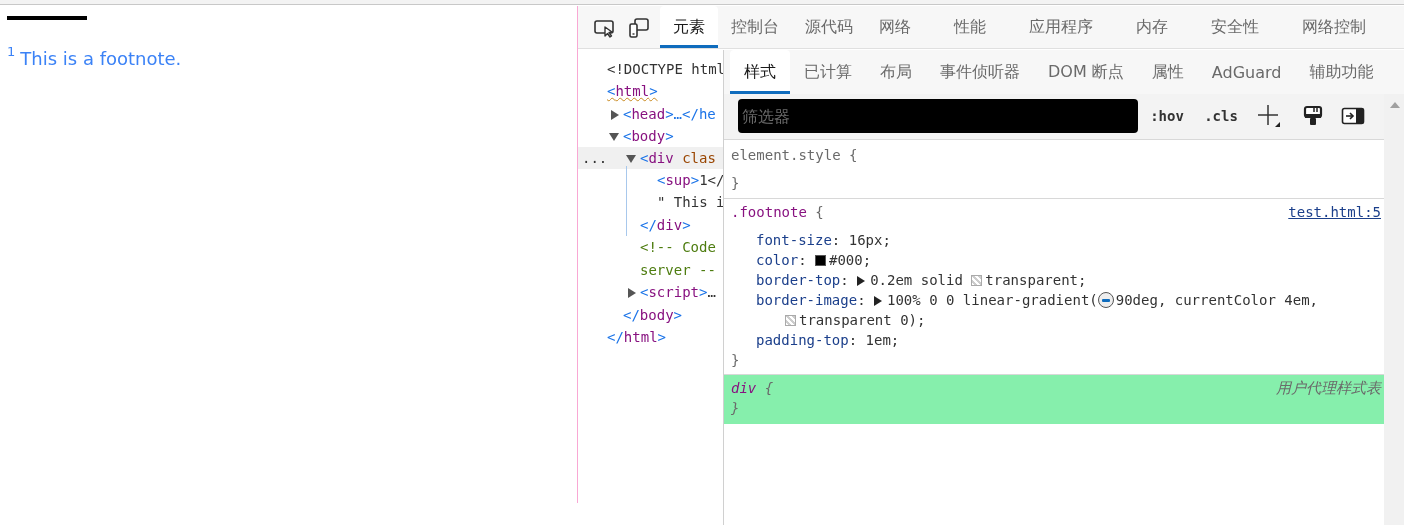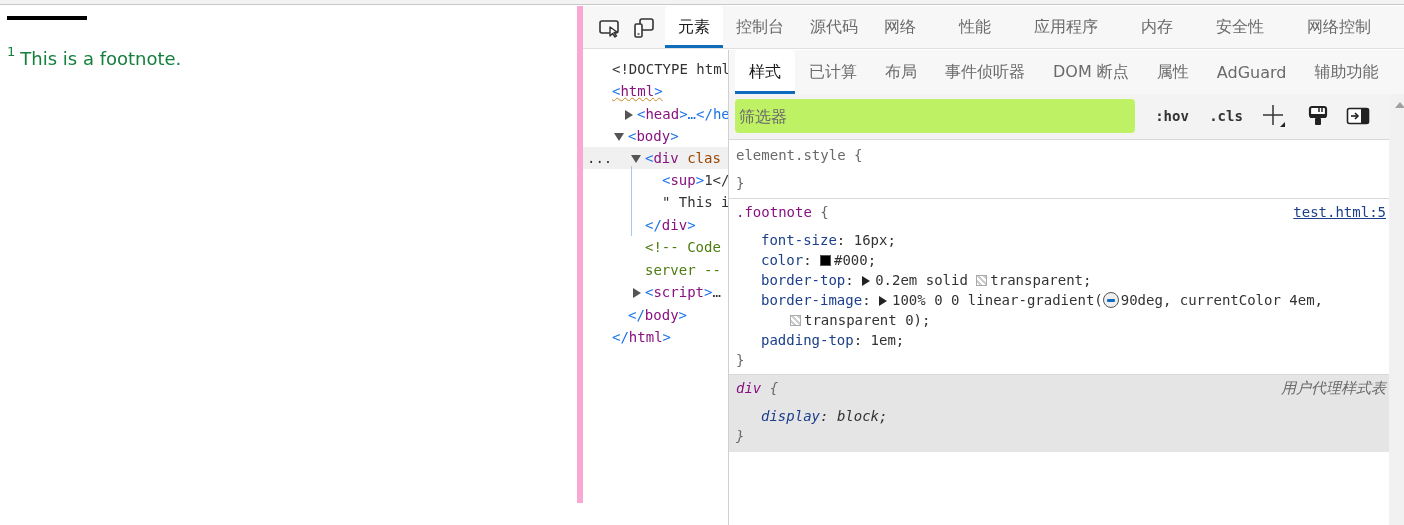--- a/index.html
+++ b/index.html
@@ -4,26 +4,26 @@
 <style>
   * { box-sizing: border-box; margin: 0; padding: 0; }
   html, body { width: 1404px; height: 525px; overflow: hidden; background: #ffffff; }
   body { position: relative; font-family: "DejaVu Sans", "Liberation Sans", sans-serif; }
 
   
   .top-strip { position: absolute; left: 0; top: 0; width: 1404px; height: 5px; background: #f3f3f3; border-bottom: 1px solid #c8c8c8; }
 
   
   .page { position: absolute; left: 0; top: 6px; width: 577px; height: 519px; background: #fff; }
-  .footnote { position: absolute; left: 7px; top: 10px; font-family: "DejaVu Sans", sans-serif; font-size: 18px; color: #15803d; }
+  .footnote { position: absolute; left: 7px; top: 10px; font-family: "DejaVu Sans", sans-serif; font-size: 18px; color: #3b82f6; }
   .footnote-rule { width: 80px; height: 4px; background: #000; margin-bottom: 24px; }
   .footnote-text sup { font-size: 13px; vertical-align: 9px; margin-right: 5px; }
 
   
-  .devtools { position: absolute; left: 577px; top: 6px; width: 827px; height: 497px; background: #fff; border-left: 6px solid #f9a8d4; }
+  .devtools { position: absolute; left: 577px; top: 6px; width: 827px; height: 497px; background: #fff; border-left: 1px solid #f9a8d4; }
   .main-tabs { position: absolute; left: 0; top: 0; width: 827px; height: 43px; background: #f7f7f7; border-bottom: 1px solid #e0e0e0; display: flex; align-items: stretch; }
   .tb-icon { width: 34px; height: 43px; display: flex; align-items: center; justify-content: center; }
   .tb-icon:first-child { margin-left: 10px; }
   .main-tab { padding: 0 13px; display: flex; align-items: center; font-size: 16px; color: #6a6a6a; white-space: nowrap; position: relative; }
   .main-tab.active { color: #1a1a1a; background: #fff; border-radius: 4px 4px 0 0; }
   .main-tab.active::after { content: ""; position: absolute; left: 0; right: 0; bottom: 0; height: 3px; background: #0f6cbd; }
 
   
   .dom { position: absolute; left: 0; top: 44px; width: 145px; height: 475px; overflow: hidden; font-family: "DejaVu Sans Mono", "Liberation Mono", monospace; font-size: 14px; color: #333; }
   .dom-line { position: absolute; white-space: nowrap; height: 22px; line-height: 22px; }
@@ -39,30 +39,30 @@
   .squig { text-decoration: underline wavy #c8891e; text-decoration-thickness: 1px; }
 
   
   .styles { position: absolute; left: 145px; top: 44px; width: 682px; height: 475px; border-left: 1px solid #d0d0d0; background: #fff; }
   .sub-tabs { position: absolute; left: 0; top: 0; width: 682px; height: 44px; background: #f7f7f7; display: flex; align-items: stretch; padding-left: 6px; }
   .sub-tab { padding: 0 14px; display: flex; align-items: center; font-size: 16px; color: #6a6a6a; white-space: nowrap; position: relative; }
   .sub-tab.active { color: #1a1a1a; background: #fff; border-radius: 4px 4px 0 0; }
   .sub-tab.active::after { content: ""; position: absolute; left: 0; right: 0; bottom: 0; height: 3px; background: #0f6cbd; }
 
   .toolbar { position: absolute; left: 0; top: 44px; width: 660px; height: 46px; background: #f3f3f3; border-bottom: 1px solid #d8d8d8; }
-  .filter { position: absolute; left: 6px; top: 5px; width: 400px; height: 34px; background: #bef264; border-radius: 4px; border: none; font-size: 16px; color: #6a6a6a; padding-left: 4px; font-family: "DejaVu Sans", sans-serif; outline: none; }
+  .filter { position: absolute; left: 14px; top: 5px; width: 400px; height: 34px; background: #000000; border-radius: 4px; border: none; font-size: 16px; color: #6a6a6a; padding-left: 4px; font-family: "DejaVu Sans", sans-serif; outline: none; }
   .filter::placeholder { color: #6a6a6a; }
   .tool-btn { position: absolute; top: 8px; height: 28px; display: flex; align-items: center; justify-content: center; font-family: "DejaVu Sans Mono", monospace; font-weight: bold; font-size: 14px; color: #333; }
 
   .scrollbar { position: absolute; left: 660px; top: 44px; width: 22px; height: 431px; background: #f1f1f1; }
   .scroll-up { position: absolute; left: 6px; top: 8px; width: 0; height: 0; border-left: 5px solid transparent; border-right: 5px solid transparent; border-bottom: 6px solid #a0a0a0; }
 
   .rules { position: absolute; left: 0; top: 91px; width: 660px; font-family: "DejaVu Sans Mono", "Liberation Mono", monospace; font-size: 14px; color: #333; }
   .rule { position: relative; border-bottom: 1px solid #d8d8d8; }
-  .rule.ua { background: #e5e5e5; border-bottom: none; }
+  .rule.ua { background: #86efac; border-bottom: none; }
   .rline { height: 20px; line-height: 20px; white-space: nowrap; padding-left: 7px; position: relative; }
   .prop { padding-left: 32px; }
   .prop-cont { padding-left: 61px; }
   .sel { color: #881280; }
   .brace { color: #6a6a6a; }
   .pname { color: #1b3f8b; }
   .pval { color: #333; }
   .source { position: absolute; right: 3px; top: 0; color: #1b3f8b; text-decoration: underline; }
   .ua-label { position: absolute; right: 3px; top: 0; color: #6a6a6a; font-style: italic; font-family: "DejaVu Sans", sans-serif; font-size: 15px; }
   .italic { font-style: italic; }
@@ -127,21 +127,21 @@
         <span>安全性</span>
       </div>
     <div class="main-tab">
         <span>网络控制</span>
       </div>
   </div>
 
   <div class="dom">
     <div class="dom-line" style="left:29px; top:8px;"><span>&lt;!DOCTYPE html&gt;</span></div>
     <div class="dom-line" style="left:29px; top:30px;"><span class="squig"><span class="br">&lt;</span><span class="tag">html</span><span class="br">&gt;</span></span></div>
-    <div class="dom-line" style="left:42px; top:53px;text-align:center;"><span class="tri right"></span><span class="br">&lt;</span><span class="tag">head</span><span class="br">&gt;</span><span class="br">…&lt;/he</span></div>
+    <div class="dom-line" style="left:33px; top:53px;text-align:center;"><span class="tri right"></span><span class="br">&lt;</span><span class="tag">head</span><span class="br">&gt;</span><span class="br">…&lt;/he</span></div>
     <div class="dom-line" style="left:31px; top:75px;"><span class="tri down"></span><span class="br">&lt;</span><span class="tag">body</span><span class="br">&gt;</span></div>
     <div class="dom-line selected" style="top:97px;">
       <span style="position:absolute; left:4px; color:#333;">...</span>
       <span style="position:absolute; left:48px;"><span class="tri down"></span><span class="br">&lt;</span><span class="tag">div</span> <span class="attr">clas</span></span>
     </div>
     <div class="guide"></div>
     <div class="dom-line" style="left:79px; top:119px;"><span class="br">&lt;</span><span class="tag">sup</span><span class="br">&gt;</span><span>1&lt;/</span></div>
     <div class="dom-line" style="left:79px; top:141px;"><span>" This i</span></div>
     <div class="dom-line" style="left:62px; top:164px;"><span class="br">&lt;/</span><span class="tag">div</span><span class="br">&gt;</span></div>
     <div class="dom-line cmt" style="left:62px; top:186px;"><span>&lt;!-- Code</span></div>
@@ -236,18 +236,17 @@
         <div class="rline prop-cont"><span class="swatch transp"></span><span class="pval">transparent 0);</span></div>
         <div class="rline prop"><span class="pname">padding-top</span>: <span class="pval">1em;</span></div>
         <div class="rline"><span class="brace">}</span></div>
       </div>
 
       <div class="rule ua" style="padding:3px 0 6px;">
         <div class="rline">
           <span class="sel italic">div</span> <span class="brace italic">{</span>
           <span class="ua-label">用户代理样式表</span>
         </div>
-        <div class="rline prop italic" style="margin-top:8px;"><span class="pname">display</span>: <span class="pval">block;</span></div>
         <div class="rline italic"><span class="brace">}</span></div>
       </div>
     </div>
   </div>
 </div>
 
 </body></html>

